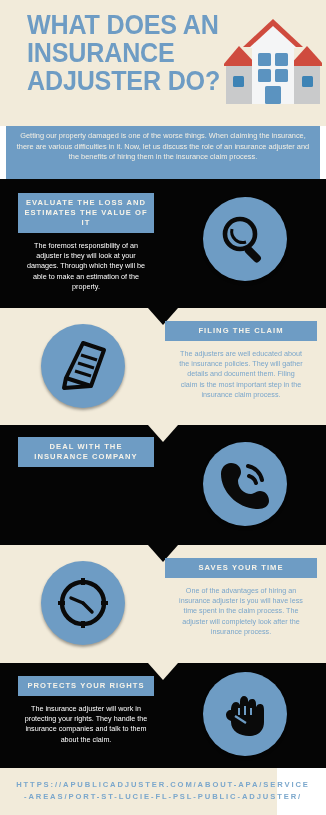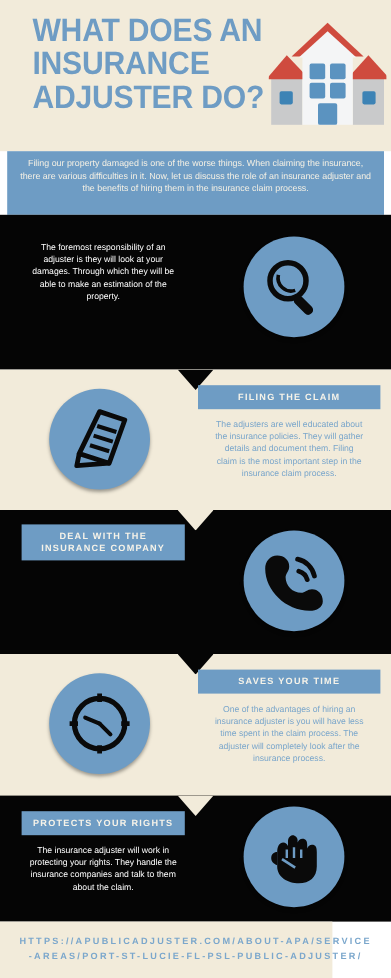--- a/index.html
+++ b/index.html
@@ -150,24 +150,25 @@
       <rect x="34" y="55" width="13" height="13" rx="1.6" fill="#5b93c0"></rect>
       <rect x="51" y="55" width="13" height="13" rx="1.6" fill="#5b93c0"></rect>
 
       <rect x="41" y="72" width="16" height="18" rx="1.6" fill="#5b93c0"></rect>
 
       <rect x="9" y="62" width="11" height="11" rx="1.5" fill="#3d83b5"></rect>
       <rect x="78" y="62" width="11" height="11" rx="1.5" fill="#3d83b5"></rect>
     </svg>
   </div>
 
-  <div class="intro">Filing our property damaged is one of the worse things. When claiming the insurance, there are various difficulties in it. Now, let us discuss the role of an insurance adjuster and the benefits of hiring them in the insurance claim process.</div>
+  <div class="intro">Getting our property damaged is one of the worse things. When claiming the insurance, there are various difficulties in it. Now, let us discuss the role of an insurance adjuster and the benefits of hiring them in the insurance claim process.</div>
 
   <div class="band dark s1">
     <div class="txtcol left" style="top:14px;">
+      <div class="badge w1">EVALUATE THE LOSS AND ESTIMATES THE VALUE OF IT</div>
       <div class="body">The foremost responsibility of an adjuster is they will look at your damages. Through which they will be able to make an estimation of the property.</div>
     </div>
     <div class="iconwrap" style="left:203px; top:18px;">
       <div class="circle">
         <div class="glyph">
           <svg width="54" height="54" viewBox="0 0 54 54">
             <circle cx="22" cy="22" r="15" fill="none" stroke="#0a0a0a" stroke-width="4.6"></circle>
             <path d="M14 17 a11 11 0 0 0 14 13" fill="none" stroke="#0a0a0a" stroke-width="3"></path>
             <rect x="30.5" y="33" width="8" height="19" rx="3.6" fill="#0a0a0a" transform="rotate(-45 34.5 42)"></rect>
           </svg>

